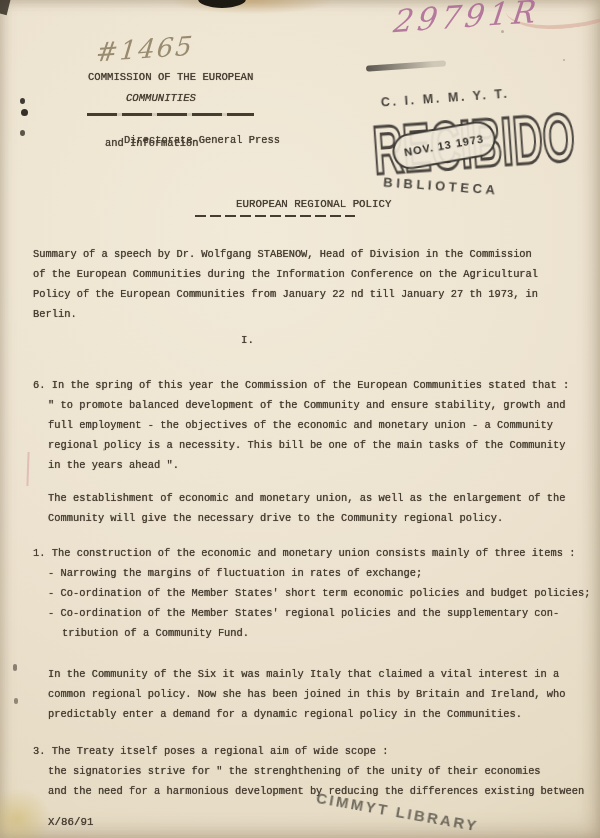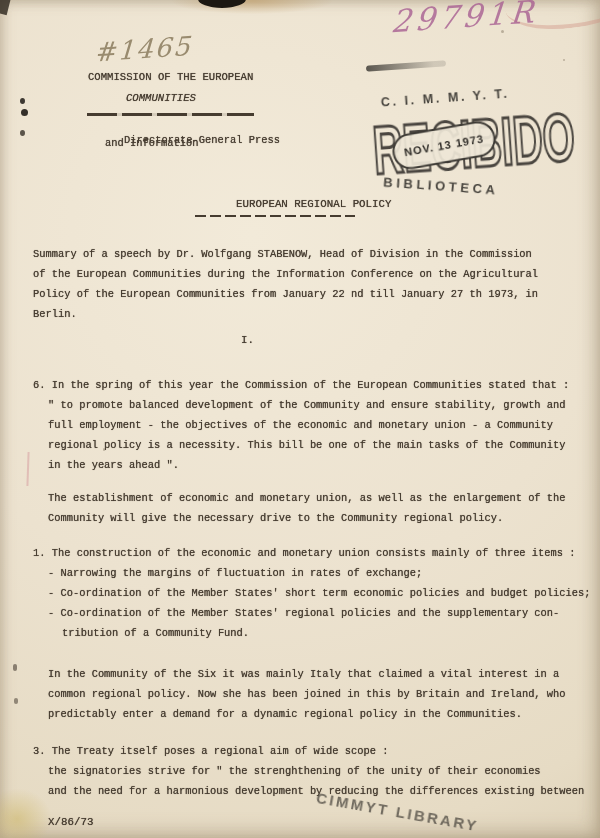--- a/index.html
+++ b/index.html
@@ -153,16 +153,16 @@
         <div class="tl ind1">common regional policy. Now she has been joined in this by Britain and Ireland, who</div>
         <div class="tl ind1">predictably enter a demand for a dynamic regional policy in the Communities.</div>
       </div>
       <div class="para tw" style="top: 741px;">
         <div class="tl ind0">3. The Treaty itself poses a regional aim of wide scope :</div>
         <div class="tl ind1">the signatories strive for " the strenghthening of the unity of their economies</div>
         <div class="tl ind1">and the need for a harmonious development by reducing the differences existing between</div>
       </div>
     </div>
 
-  <div class="abs tw footref">X/86/73</div>
+  <div class="abs tw footref">X/86/91</div>
   <div class="abs libstamp">CIMMYT LIBRARY</div>
 
 </div>
 
 </body></html>

